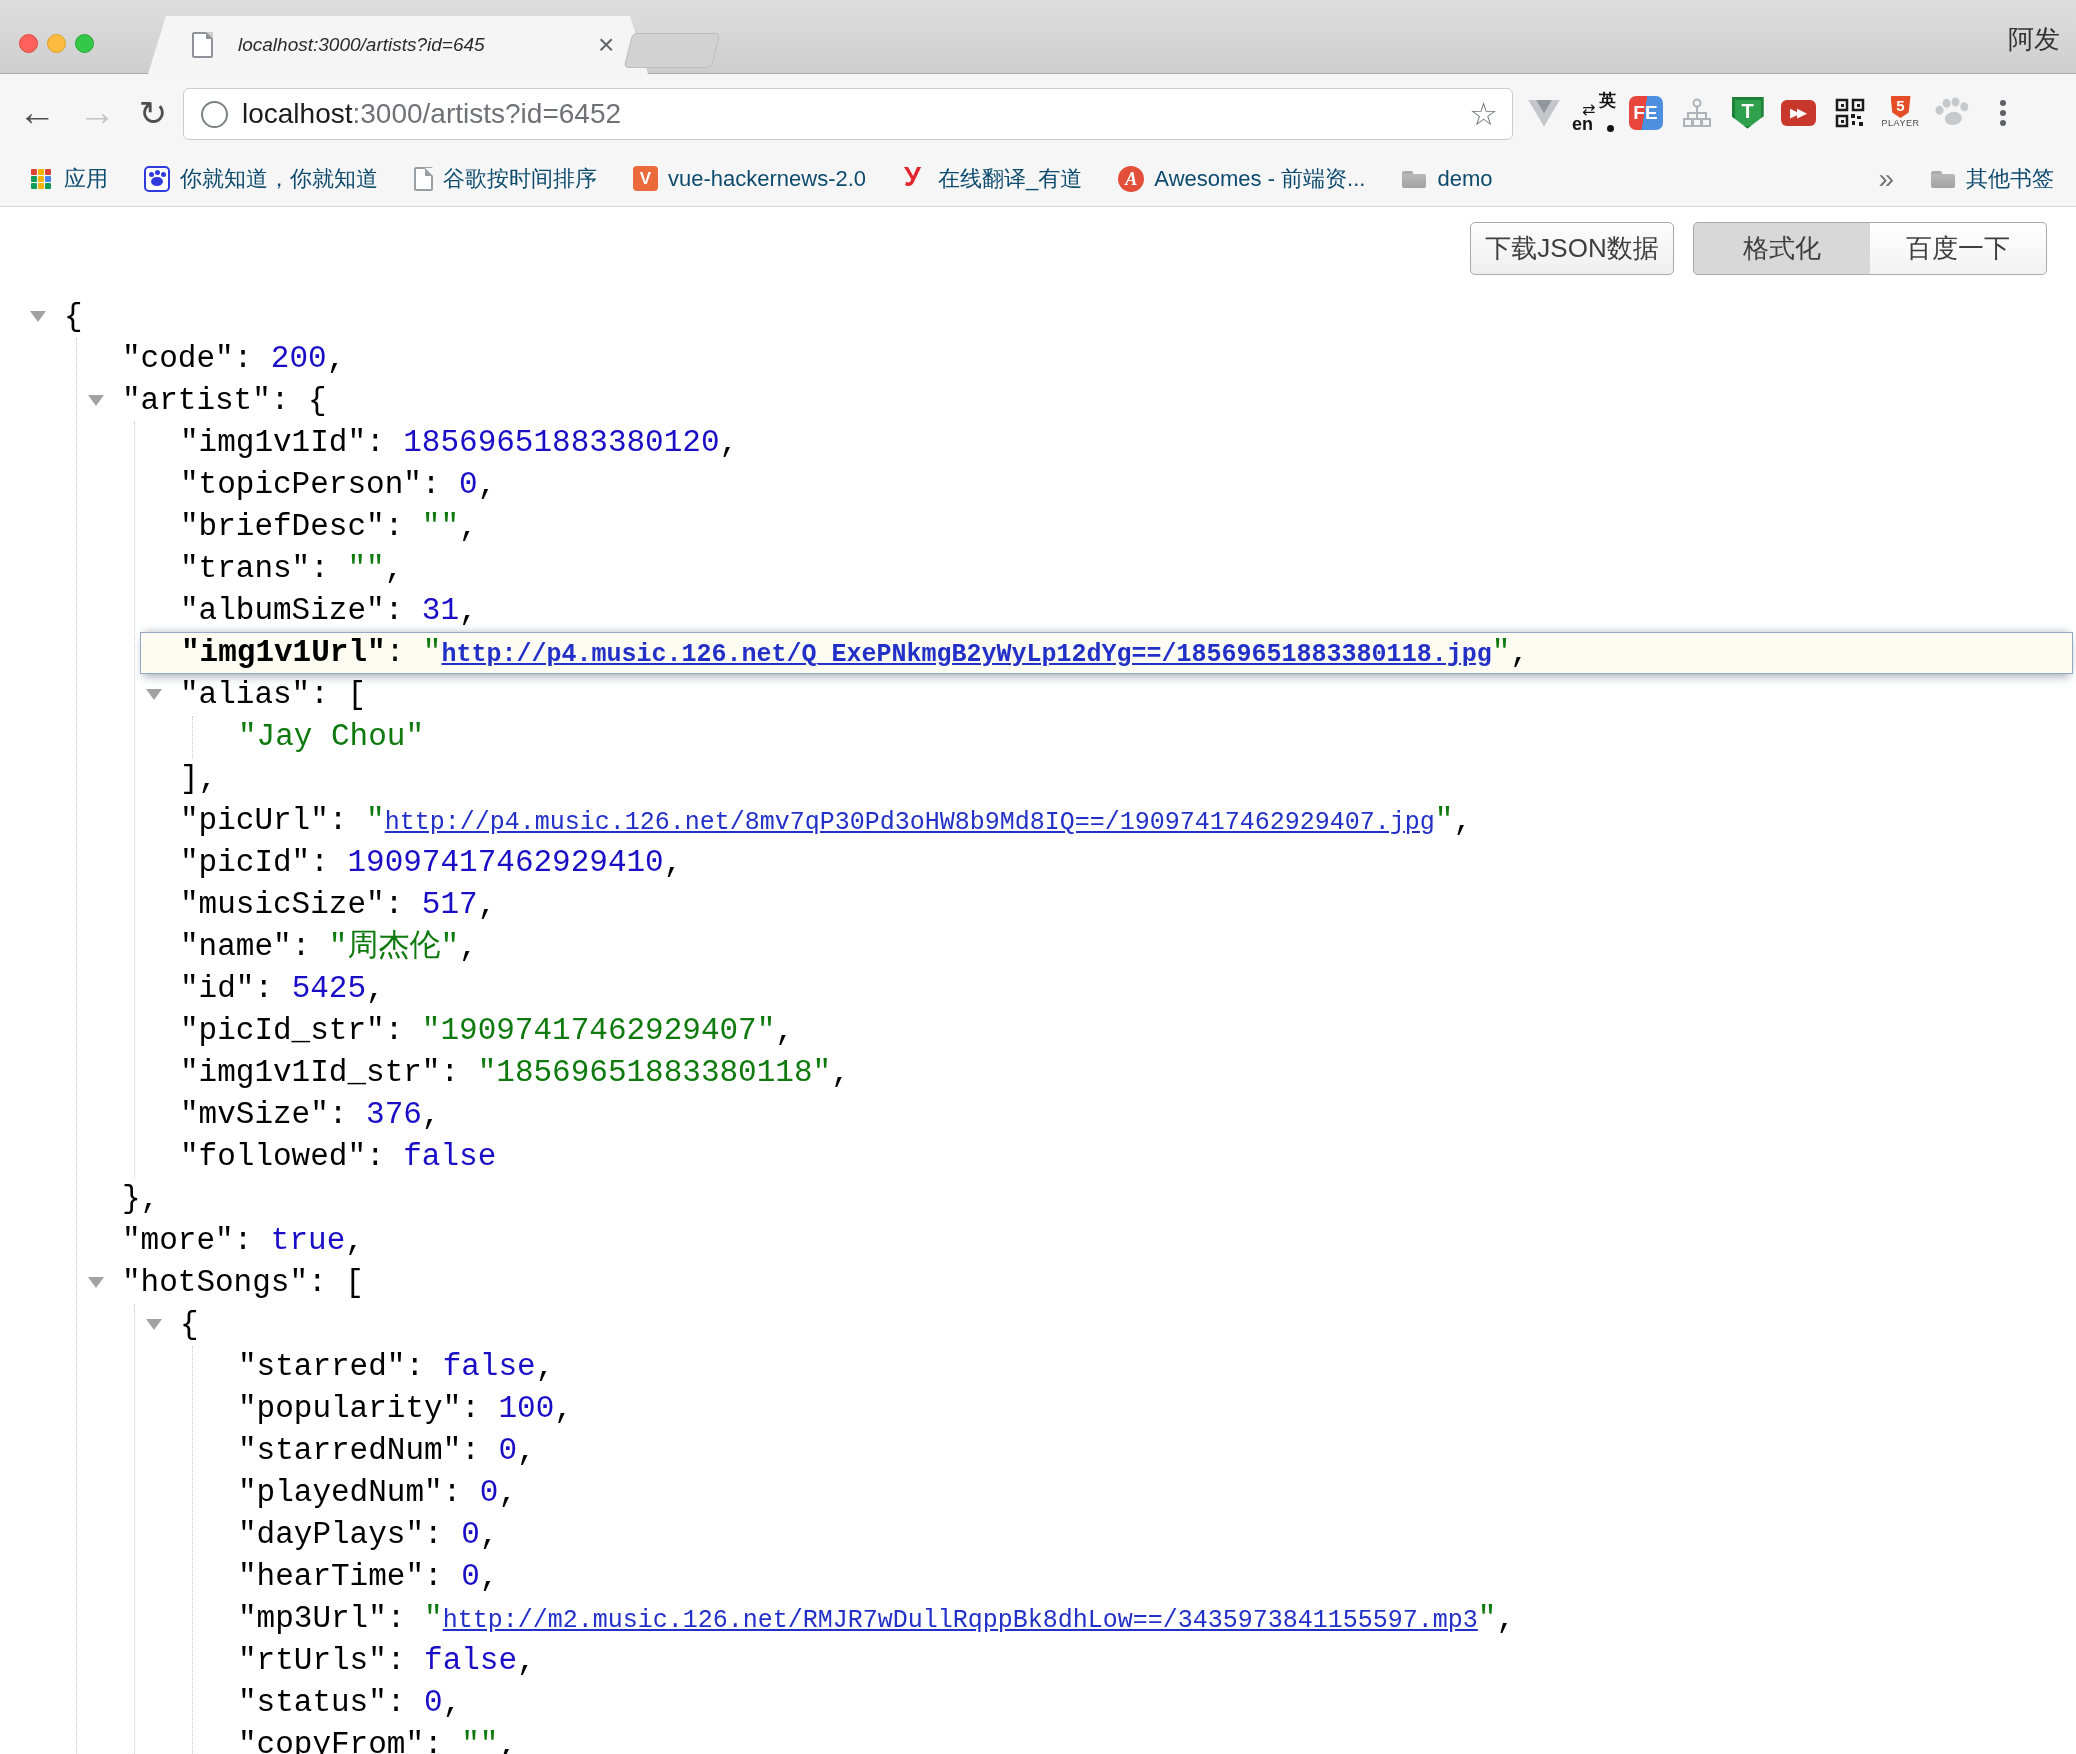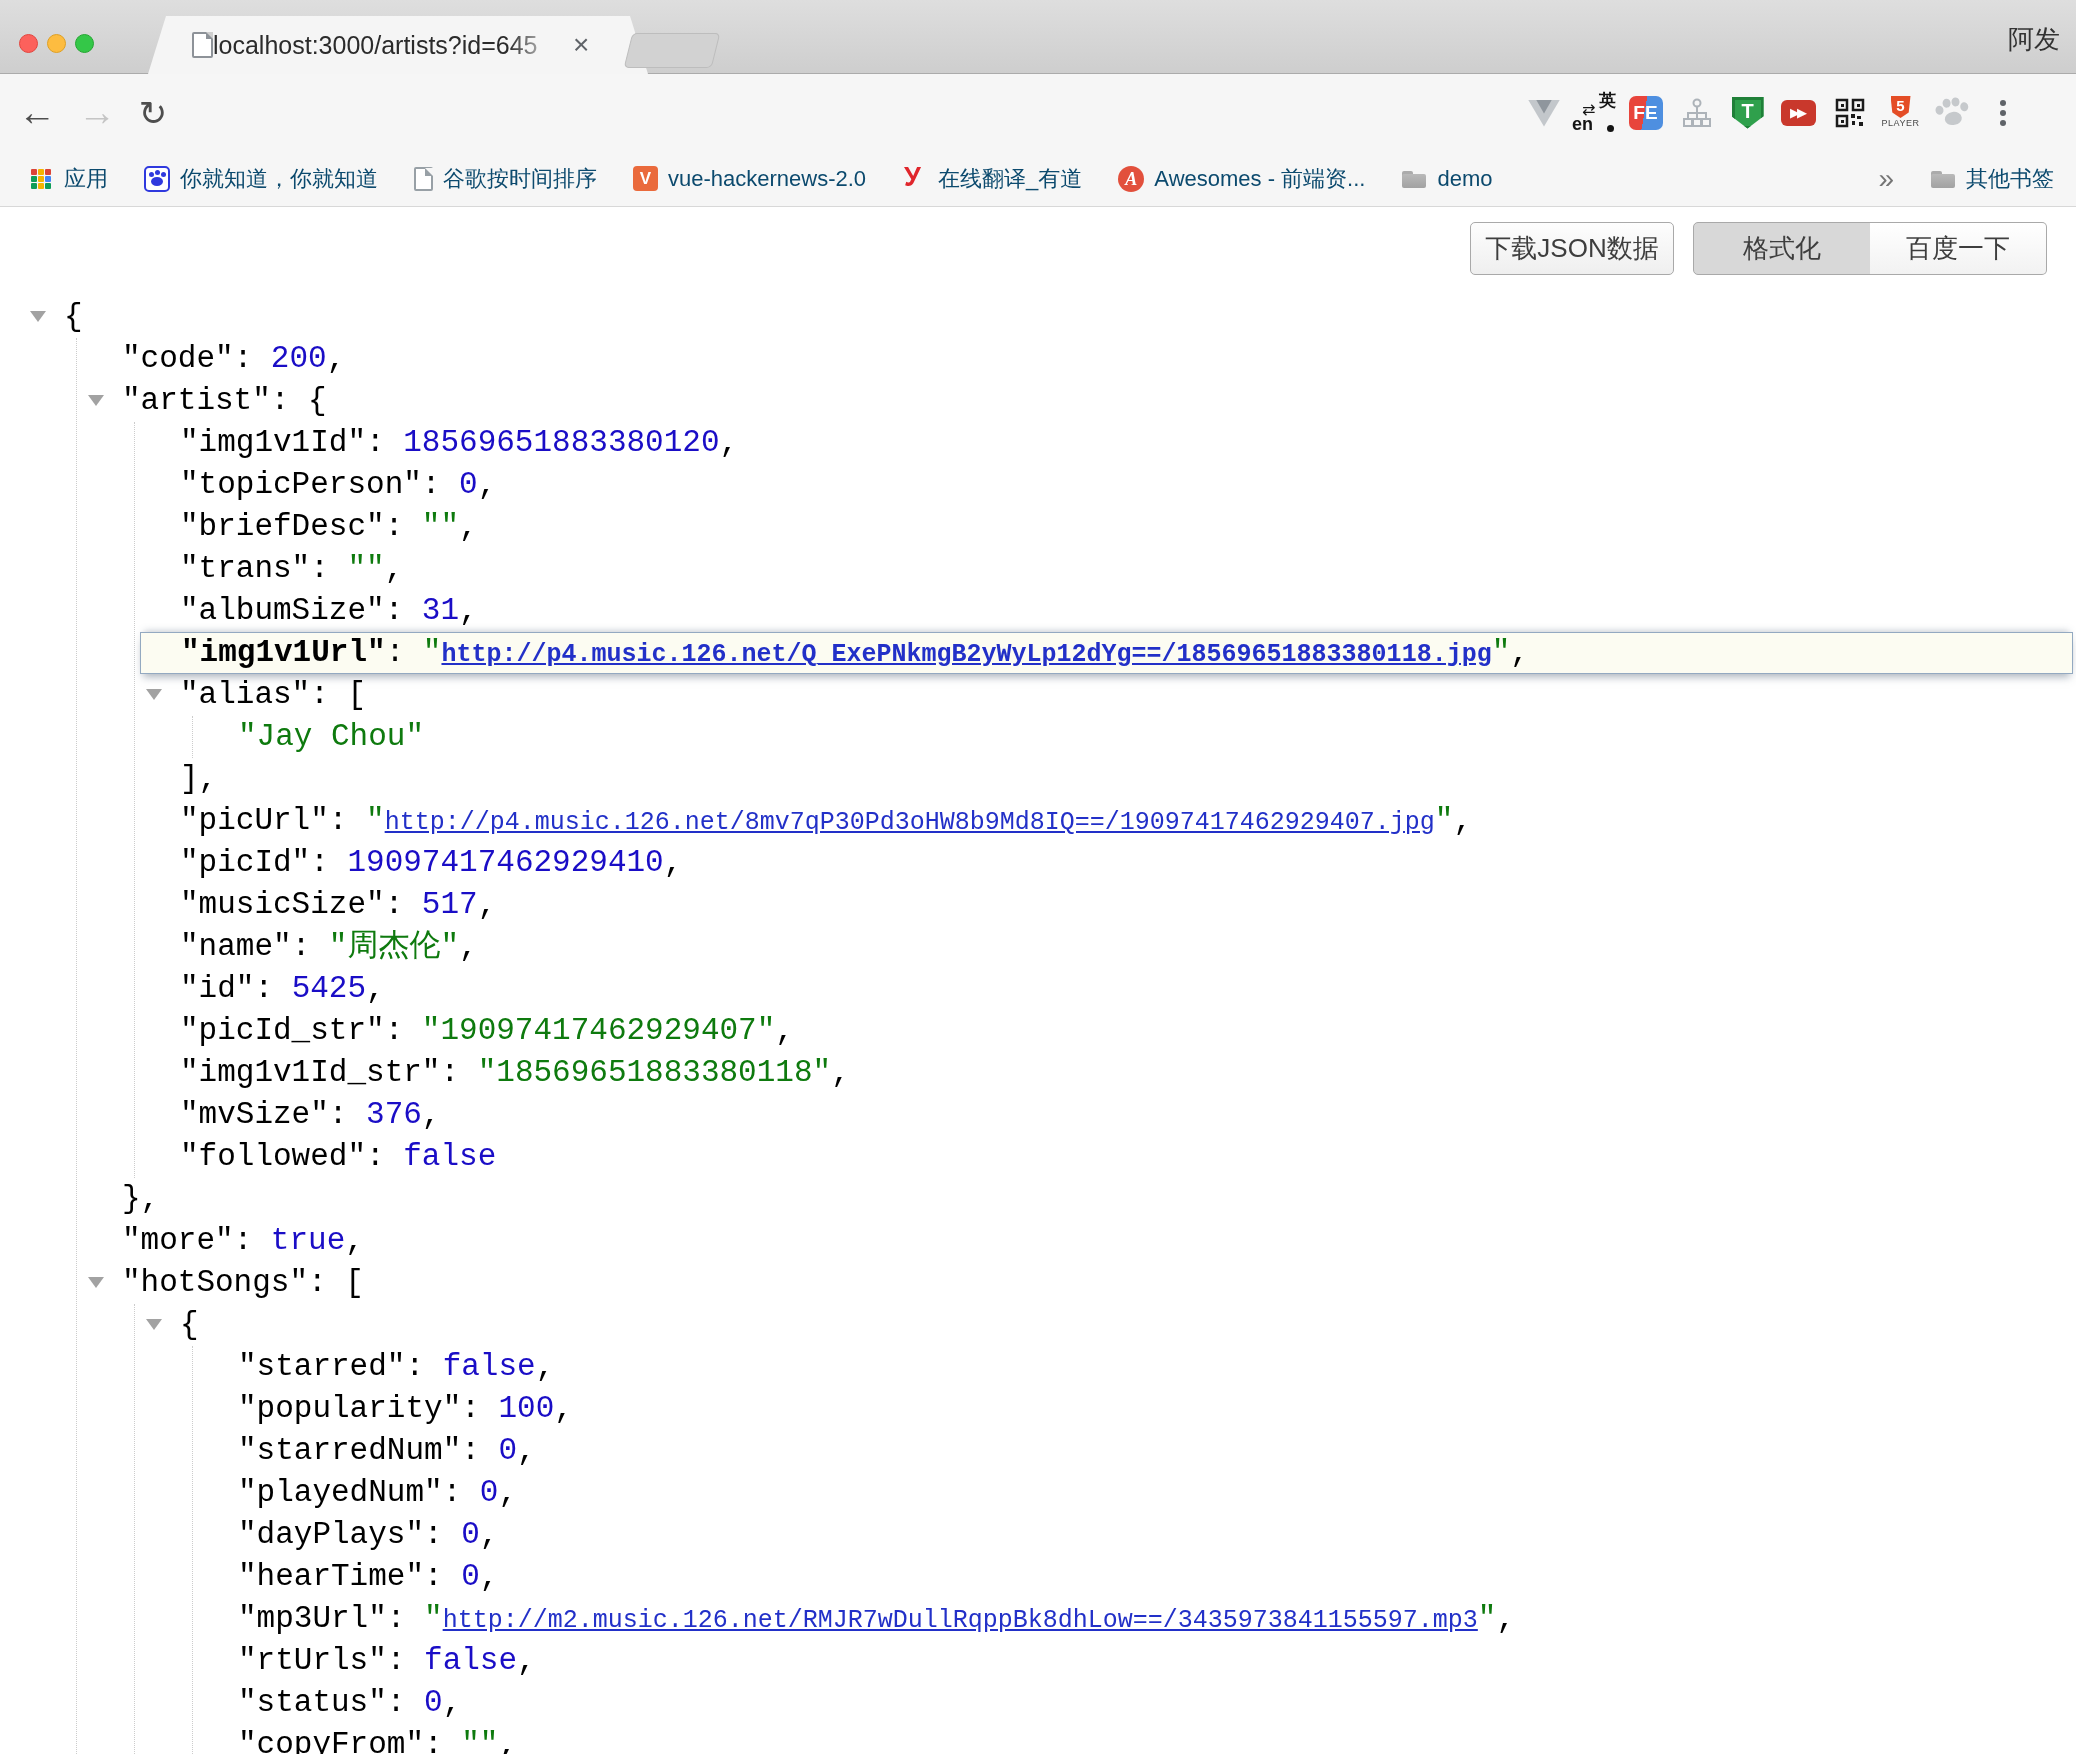--- a/index.html
+++ b/index.html
@@ -10,23 +10,23 @@
   .tl{position:absolute;top:34px;width:17px;height:17px;border-radius:50%;}
   .tl-red{left:19px;background:#FC615C;border:1px solid #E2463F;}
   .tl-yellow{left:47px;background:#FDBC40;border:1px solid #DFA023;}
   .tl-green{left:75px;background:#34C748;border:1px solid #25A732;}
   .tab{position:absolute;left:148px;top:16px;width:500px;height:58px;background:#F5F5F5;
     clip-path:polygon(18px 0,482px 0,100% 100%,0 100%);display:flex;align-items:center;}
   .favicon{width:17px;height:22px;background:#fff;border:2px solid #8D9298;border-radius:2px;
     margin-left:44px;position:relative;flex:none;}
   .favicon::before{content:"";position:absolute;right:-2px;top:-2px;border-style:solid;
     border-width:0 7px 7px 0;border-color:transparent #CECECE #8D9298 transparent;}
-  .tab-title{margin-left:0;width:352px;font-size:25px;color:#2B2B2B;white-space:nowrap;
+  .tab-title{margin-left:25px;width:352px;font-size:19px;color:#2B2B2B;white-space:nowrap;
     overflow:hidden;-webkit-mask-image:linear-gradient(90deg,#000 84%,transparent 98%);
-    mask-image:linear-gradient(90deg,#000 84%,transparent 98%);}
+    mask-image:linear-gradient(90deg,#000 84%,transparent 98%);font-style:italic;}
   .tab-close{font-size:28px;color:#5F6368;margin-left:8px;line-height:1;}
   .newtab{position:absolute;left:628px;top:33px;width:86px;height:33px;background:#D2D2D2;
     border:1px solid #BDBDBD;border-radius:5px;transform:skewX(-14deg);}
   .profile{position:absolute;right:16px;top:22px;font-size:26px;color:#333;}
   
   .toolbar{position:absolute;left:0;top:74px;width:2076px;height:77px;background:#F6F6F6;}
   .nav{position:absolute;top:0;height:77px;display:flex;align-items:center;justify-content:center;
     font-size:38px;}
   #nav-back{left:14px;width:46px;color:#4E4E4E;}
   #nav-fwd{left:74px;width:46px;color:#C5C5C5;}
@@ -145,20 +145,25 @@
     <span class="tab-close">×</span>
   </div>
   <div class="newtab"></div>
   <span class="profile">阿发</span>
 </div>
 
 <div class="toolbar">
   <div class="nav" id="nav-back">←</div>
   <div class="nav" id="nav-fwd">→</div>
   <div class="nav" id="nav-reload">↻</div>
+  <div class="addr">
+    <span class="info"></span>
+    <span class="url"><span class="host">localhost</span><span class="rest">:3000/artists?id=6452</span></span>
+    <span class="star">☆</span>
+  </div>
   <div class="exts">
     <div class="ext">
         <span class="vue-o"></span>
         <span class="vue-i"></span>
       </div>
     <div class="ext">
         <span class="tr-zh"></span>
         <span class="tr-ar"></span>
         <span class="tr-en"></span>
         <span class="tr-dot"></span>

